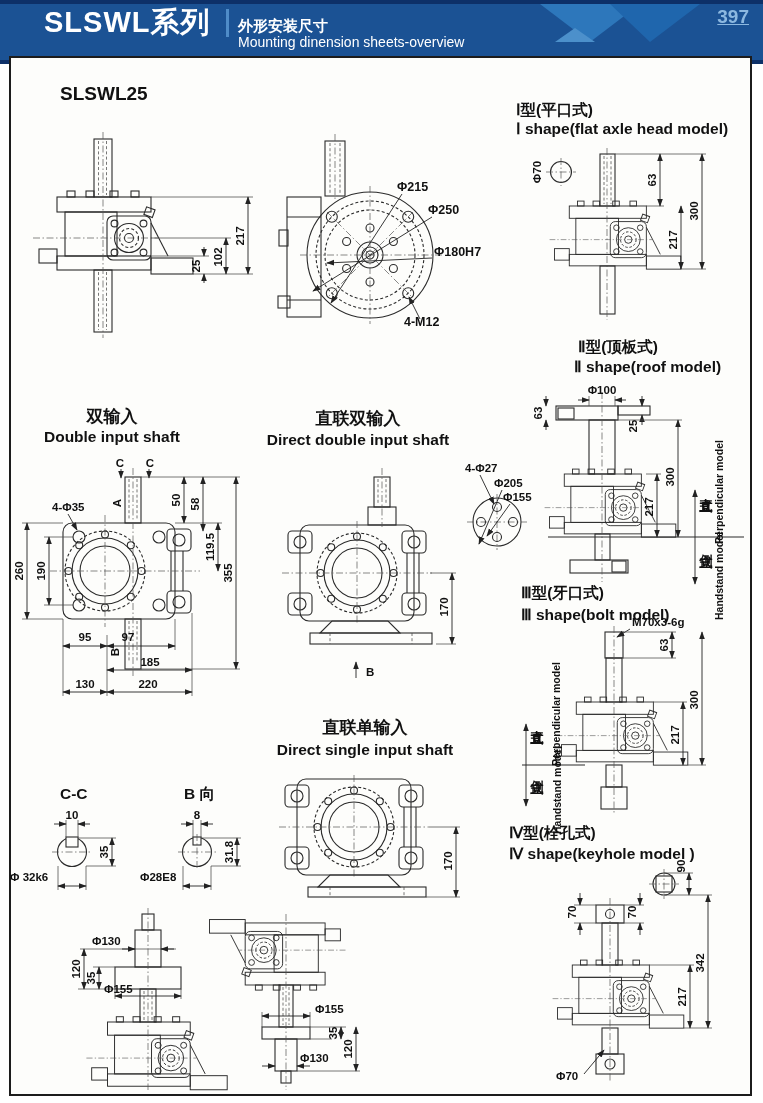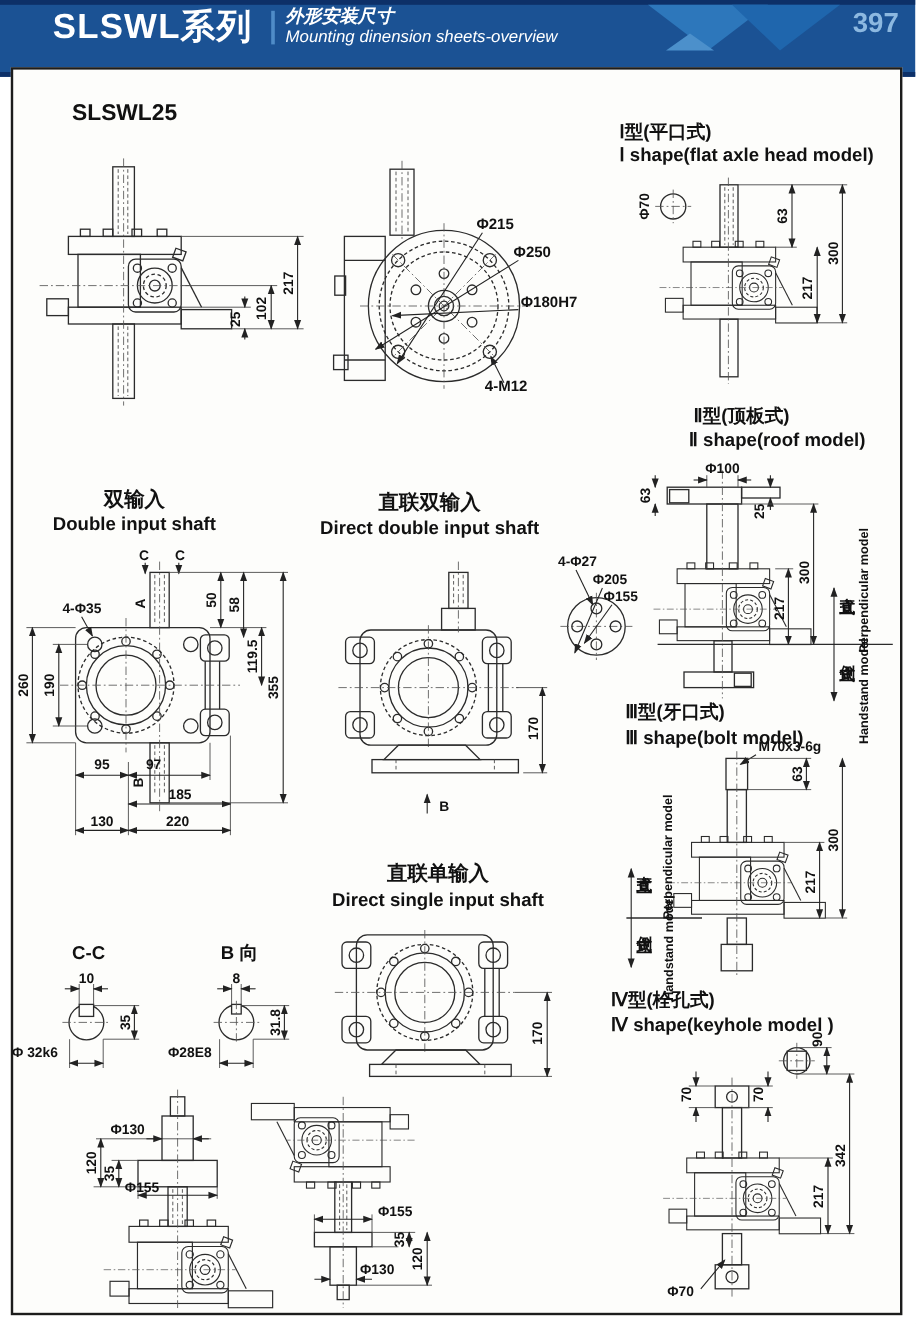--- a/index.html
+++ b/index.html
@@ -4,24 +4,24 @@
 <style>
   html,body{margin:0;padding:0;background:#ffffff;}
   #page{position:relative;width:763px;height:1103px;background:#fff;overflow:hidden;
         font-family:"Liberation Sans",sans-serif;}
   
   #hdr{position:absolute;left:0;top:0;width:763px;height:64px;background:#1b5294;}
   #hdr .strip-t{position:absolute;left:0;top:0;width:100%;height:4px;background:#0d3068;}
   #hdr .strip-b{position:absolute;left:0;bottom:0;width:100%;height:4px;background:#0d3068;}
   #hdr .series{position:absolute;left:44px;top:3px;color:#fff;font-size:29px;font-weight:700;letter-spacing:1px;}
   #hdr .vdiv{position:absolute;left:226px;top:9px;width:3px;height:28px;background:#4f8cc8;}
-  #hdr .sub{position:absolute;left:238px;top:6px;color:#fff;line-height:1.1;font-style:italic;}
+  #hdr .sub{position:absolute;left:238px;top:18px;color:#fff;line-height:1.1;}
   #hdr .sub .cn{font-size:15px;font-weight:700;}
   #hdr .sub .en{font-size:14px;font-weight:400;}
-  #hdr .pg{position:absolute;right:14px;top:6px;color:#8cb8e0;font-size:23px;font-weight:600;}
+  #hdr .pg{position:absolute;right:14px;top:6px;color:#8cb8e0;font-size:19px;font-weight:600;text-decoration:underline;}
   #hdr svg{position:absolute;left:520px;top:0;}
   
   #box{position:absolute;left:9px;top:56px;width:739px;height:1036px;border:2px solid #1c1c1c;background:#fdfdfb;}
   #cnv{position:absolute;left:0;top:0;}
   
   .ln{fill:none;stroke:#2b2b2b;stroke-width:1.1;}
   .thin{fill:none;stroke:#4a4a4a;stroke-width:0.75;}
   .cl{fill:none;stroke:#555;stroke-width:0.7;stroke-dasharray:7 2.5 1.5 2.5;}
   .dsh{stroke-dasharray:3 2.2;}
   .dimln{fill:none;stroke:#222;stroke-width:0.9;}

